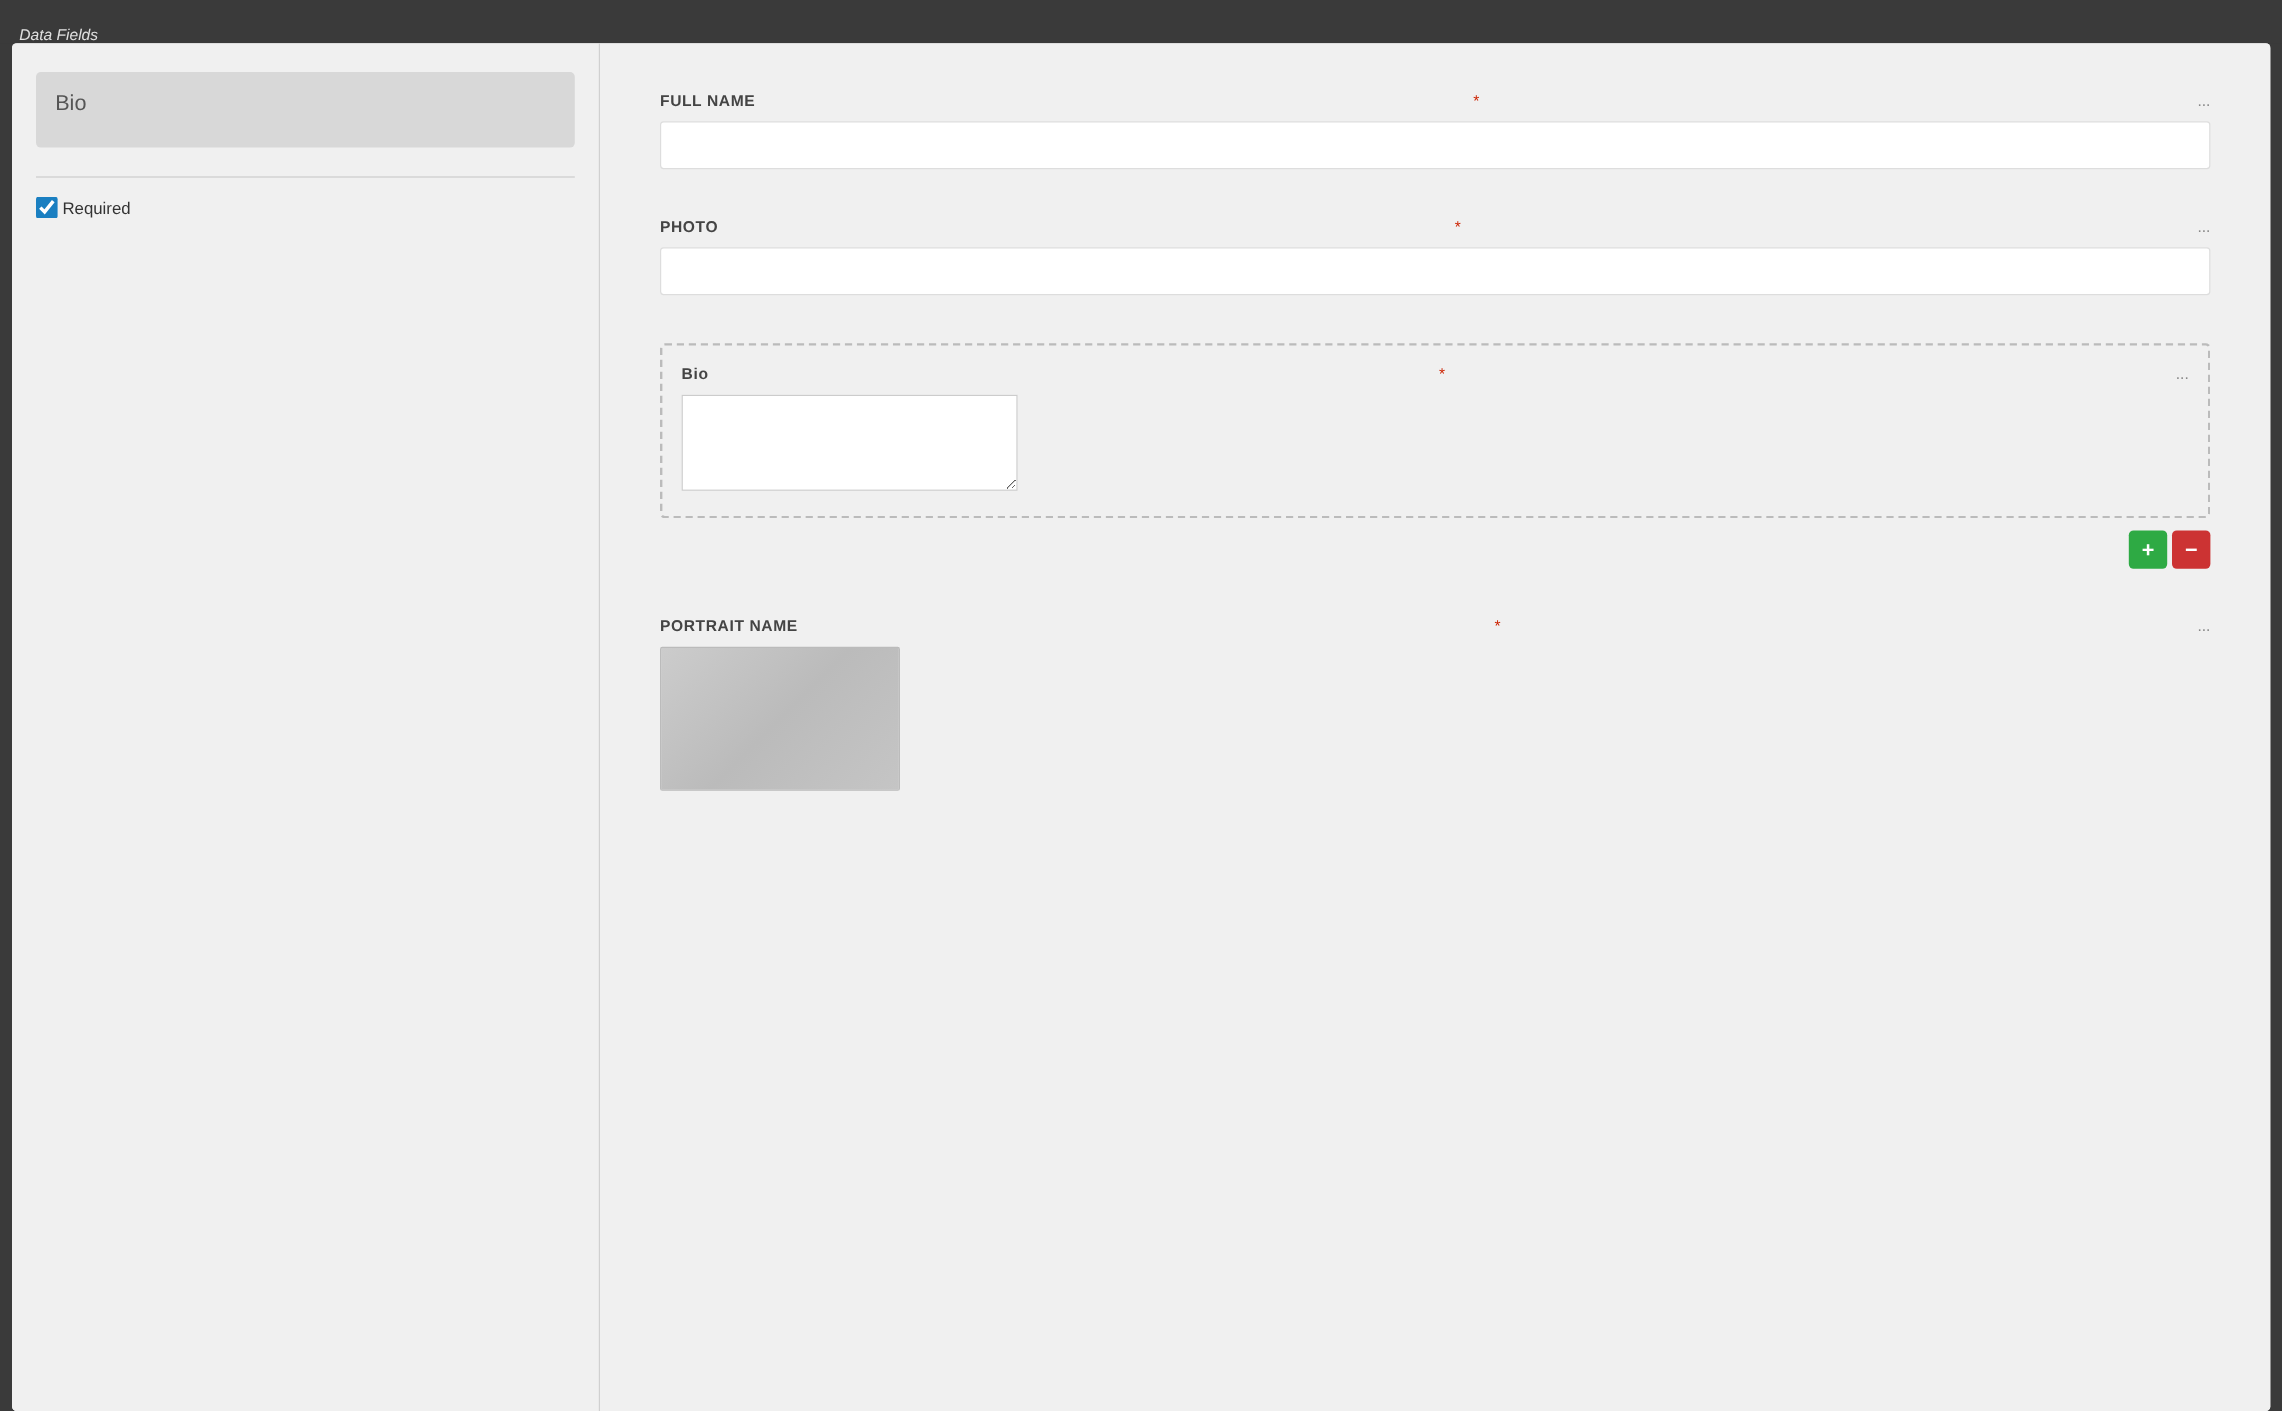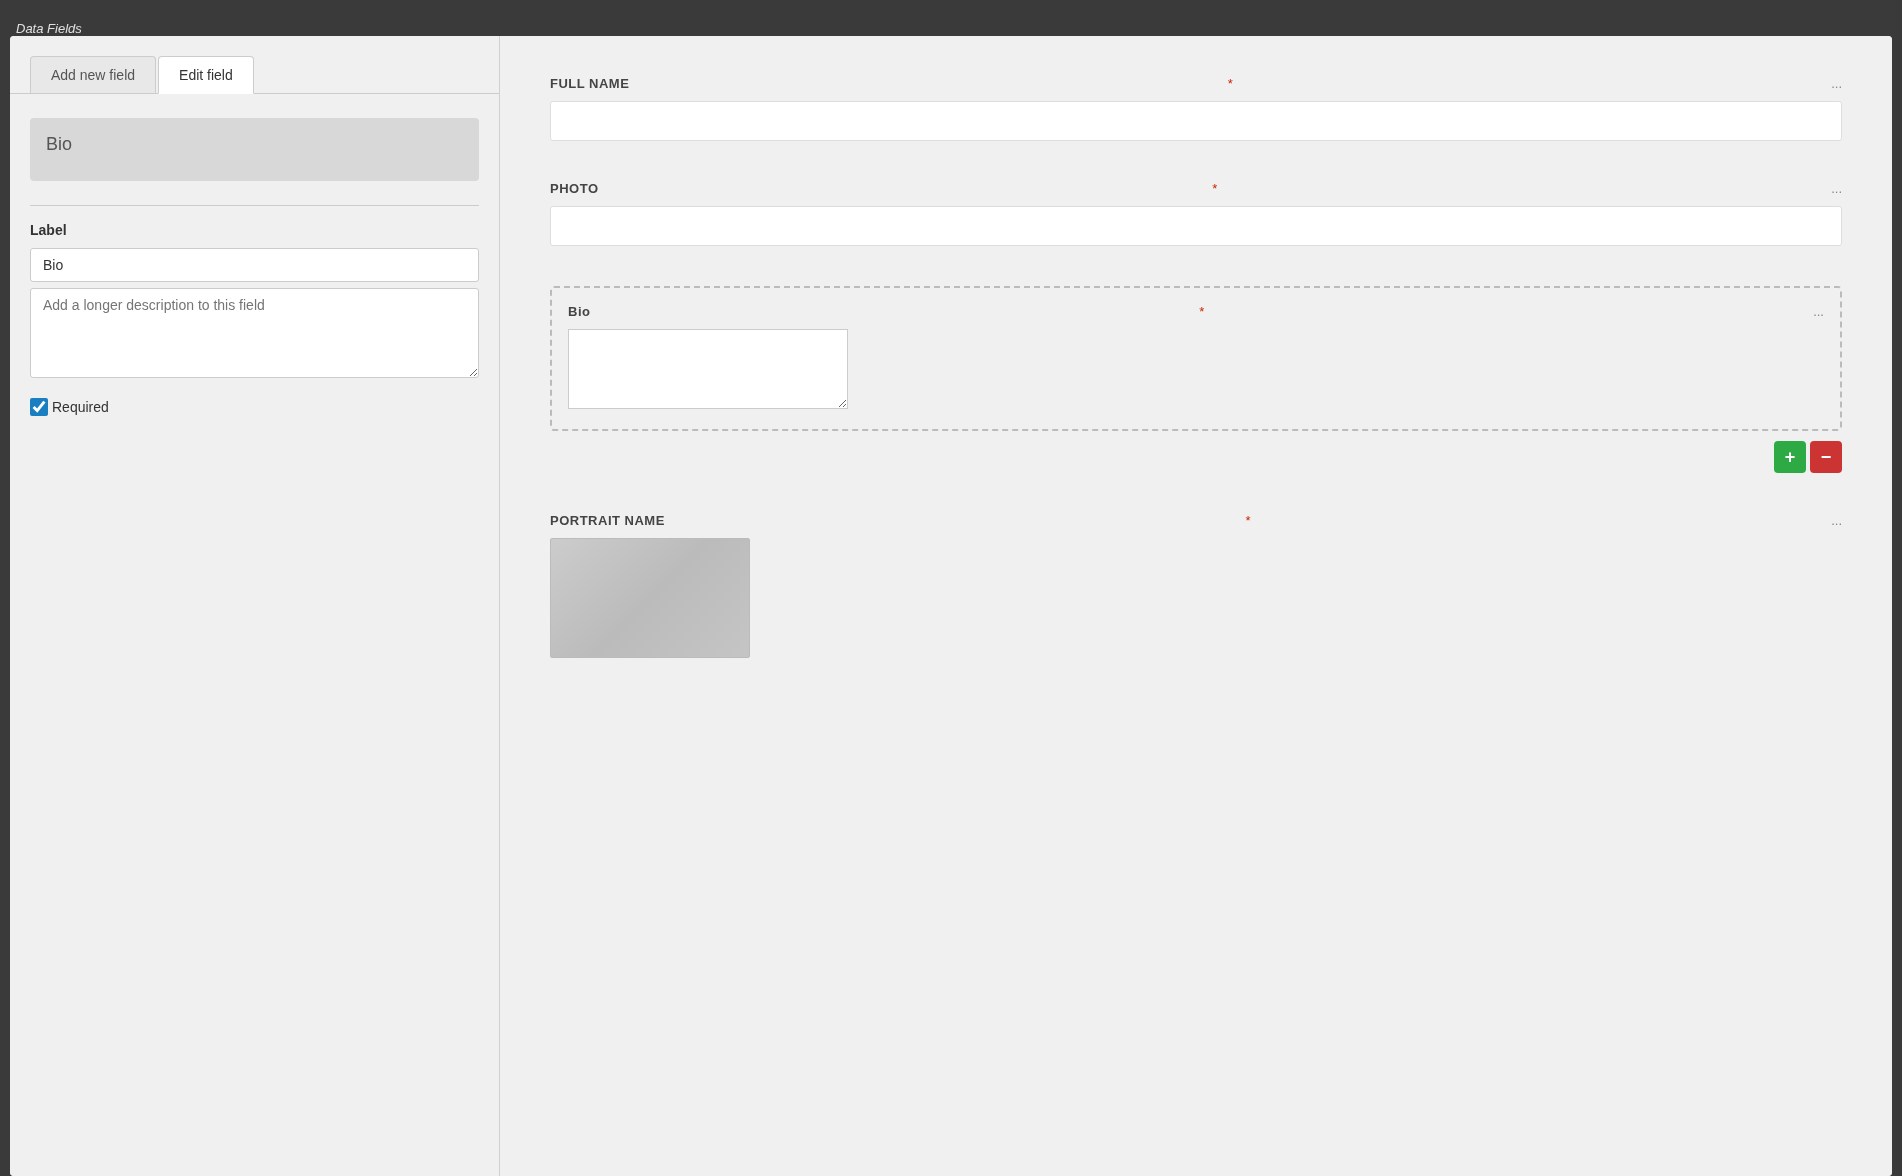--- a/index.html
+++ b/index.html
@@ -288,41 +288,28 @@
 </head>
 <body>
 
 <div class="top-bar">
   <span class="top-bar-title">Data Fields</span>
 </div>
 
 <div class="main-container">
 
   <div class="left-panel">
-    <div class="tabs-row">
-      <div class="tab">
-        <span>Add new field</span>
-      </div>
-      <div class="tab active">
-        <span>Edit field</span>
-      </div>
-    </div>
 
     <div class="left-content">
       <div class="field-preview-card">
         <div class="field-preview-name">Bio</div>
       </div>
 
       <hr class="divider">
 
-      <div class="form-section">
-        <span class="form-label">Label</span>
-        <input type="text" class="form-input" value="Bio" style="">
-        <textarea class="form-textarea" placeholder="Add a longer description to this field" style=""></textarea>
-      </div>
 
       <div class="required-row">
         <input type="checkbox" class="required-checkbox" checked="" style="">
         <span class="required-label">Required</span>
       </div>
     </div>
   </div>
 
   <div class="right-panel">
 

